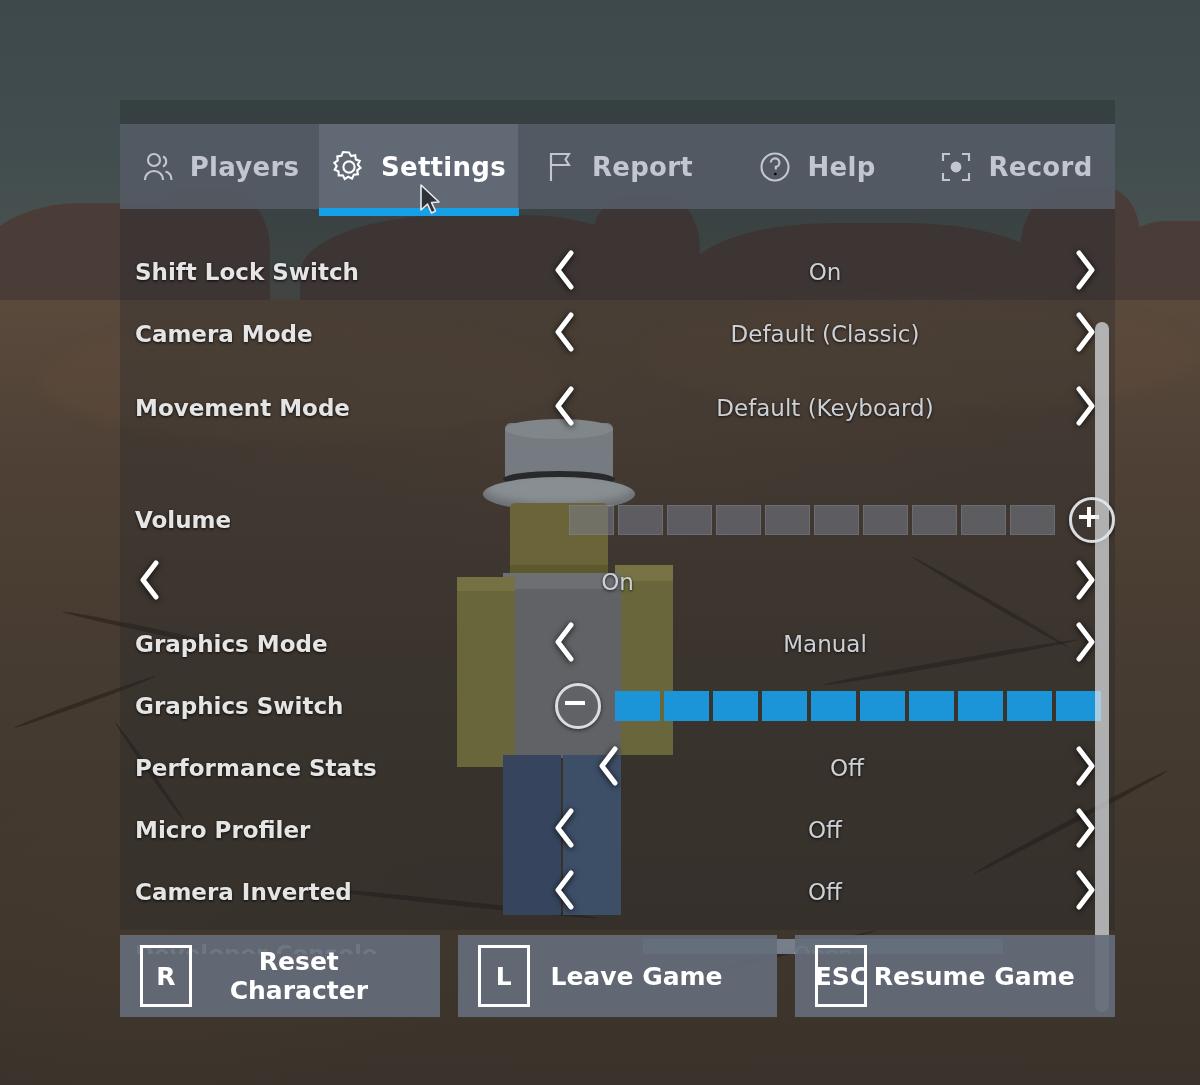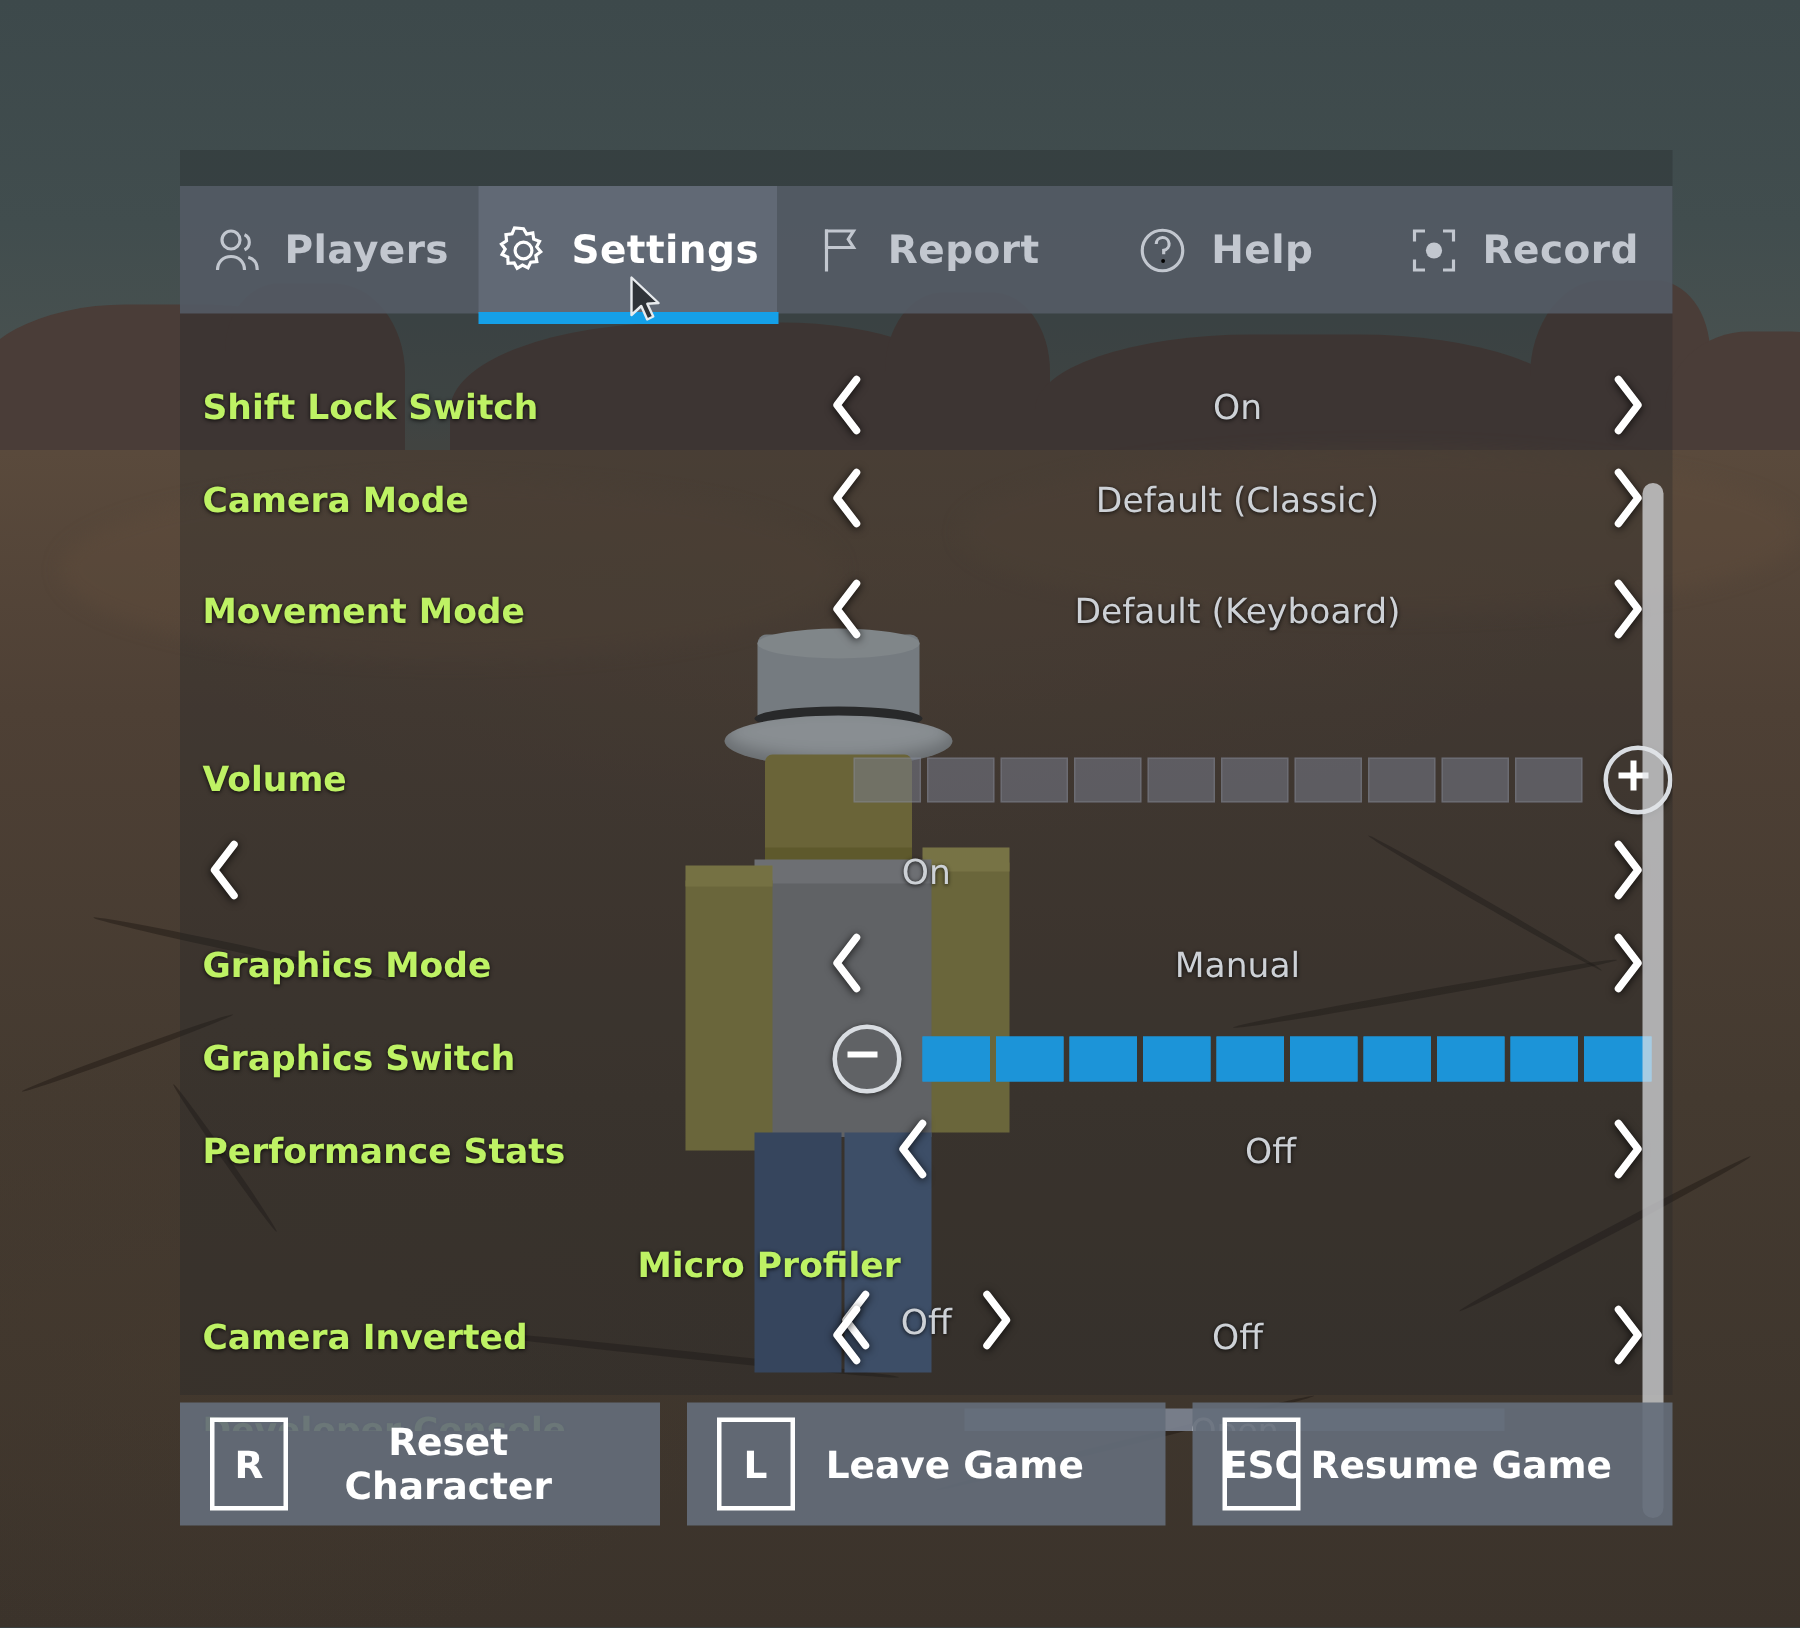--- a/index.html
+++ b/index.html
@@ -62,21 +62,21 @@
   .tab .ticon{width:36px;height:36px;display:block;}
   .tab .ticon svg{display:block;width:36px;height:36px;stroke:#c2c7cf;fill:none;stroke-width:2.1;}
   .tab .underline{position:absolute;left:50%;transform:translateX(-50%);
                   bottom:-7px;width:200px;height:8px;background:#15a0e8;display:none;}
   .tab.active .underline{display:block;}
 
   
   #rows{position:absolute;left:0;top:85px;width:995px;height:745px;overflow:hidden;}
   .row{position:absolute;left:0;width:995px;height:62px;display:flex;align-items:center;}
   .rlabel{width:415px;padding-left:15px;box-sizing:border-box;
-          font-size:23px;font-weight:bold;color:#bef264;
+          font-size:23px;font-weight:bold;color:#e5e5e5;
           text-shadow:0 1px 3px rgba(0,0,0,.85);
           font-family:"DejaVu Sans", sans-serif;white-space:nowrap;}
   .ctrl{flex:1;display:flex;align-items:center;position:relative;height:62px;}
 
   
   .arrowsel{display:flex;align-items:center;width:100%;}
   .chev{width:60px;text-align:center;cursor:pointer;user-select:none;}
   .chev svg{width:34px;height:46px;stroke:#ffffff;stroke-width:5;fill:none;
             stroke-linecap:round;stroke-linejoin:round;
             filter:drop-shadow(0 1px 3px rgba(0,0,0,.8));}
@@ -360,21 +360,21 @@
             <div class="chev"><svg viewBox="0 0 34 46">
                 <polyline points="23,6 10,23 23,40"></polyline>
               </svg></div>
             <div class="selval">Off</div>
             <div class="chev"><svg viewBox="0 0 34 46">
                 <polyline points="11,6 24,23 11,40"></polyline>
               </svg></div>
           </div>
         </div>
       </div>
-      <div class="row" style="top: 622px; flex-direction: column;">
+      <div class="row" style="top: 590px;">
         <div class="rlabel">Micro Profiler</div>
         <div class="ctrl">
           <div class="arrowsel">
             <div class="chev"><svg viewBox="0 0 34 46">
                 <polyline points="23,6 10,23 23,40"></polyline>
               </svg></div>
             <div class="selval">Off</div>
             <div class="chev"><svg viewBox="0 0 34 46">
                 <polyline points="11,6 24,23 11,40"></polyline>
               </svg></div>

